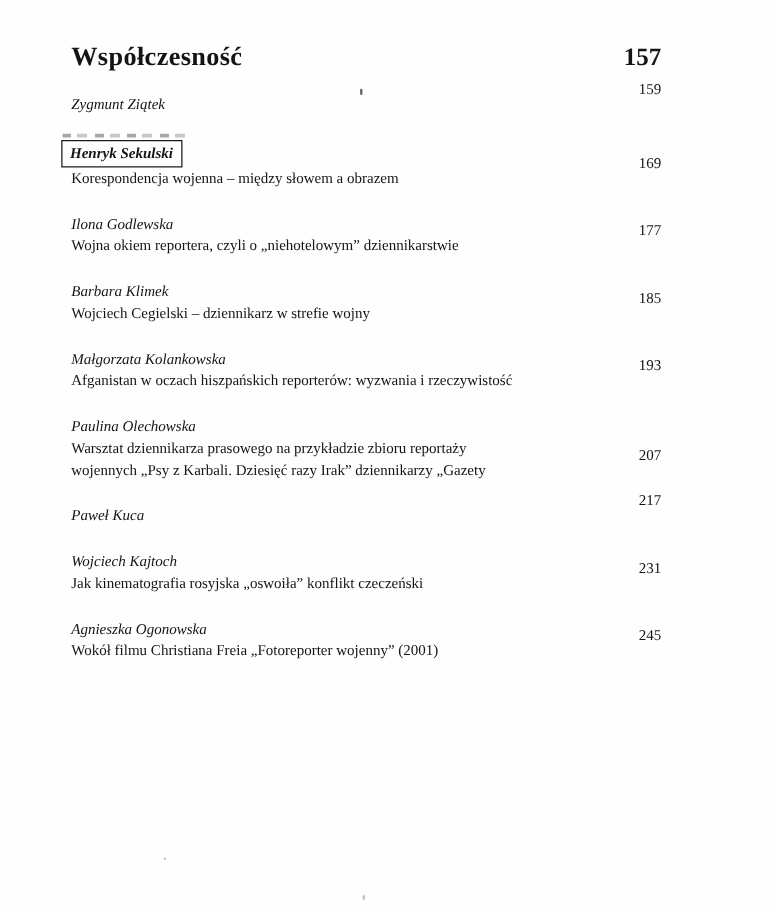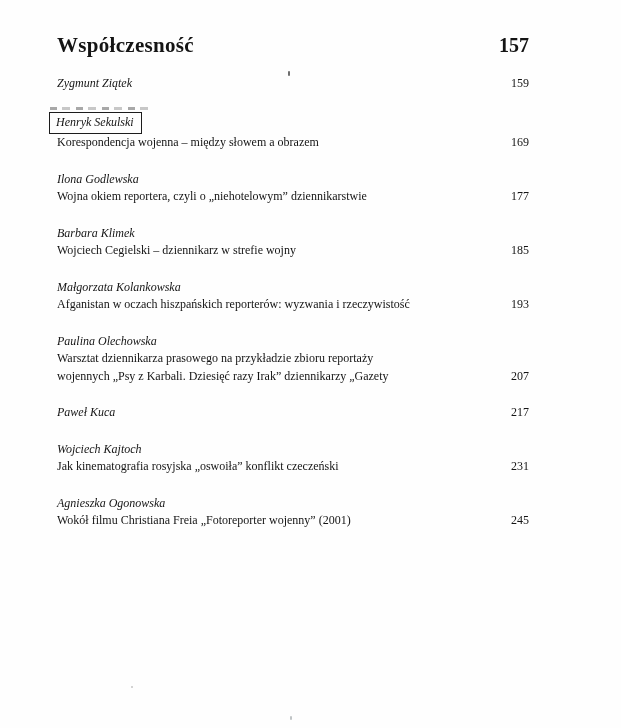--- a/index.html
+++ b/index.html
@@ -50,37 +50,38 @@
     line-height: 17.5px;
   }
   .author-line { position: relative; }
   .author { font-style: italic; }
   .author.boxed-author {
     display: inline-block;
     border: 1.5px solid #1c1c1c;
     padding: 1px 7px 2px 6px;
     margin-left: -8px;
     background: var(--paper);
+    font-weight: bold;
   }
   .smudge {
     position: absolute;
     top: -5px;
     left: -7px;
     width: 99px;
     height: 3px;
     background: repeating-linear-gradient(90deg,
       rgba(45,45,45,0.55) 0 7px, transparent 7px 12px,
       rgba(45,45,45,0.35) 12px 20px, transparent 20px 26px);
     opacity: 0.75;
   }
   .title-line { white-space: nowrap; }
   .pnum {
     position: absolute;
     right: 0;
-    bottom: 0;
+    bottom: 12px;
     line-height: 17.5px;
   }
   
   .speck {
     position: absolute;
     background: #9a9a9a;
     border-radius: 1px;
   }
   .speck-a { left: 288px; top: 71px;  width: 2px; height: 5px; background: #6e6e6e; }
   .speck-b { left: 131px; top: 686px; width: 2px; height: 2px; background: #c4c4c4; }

